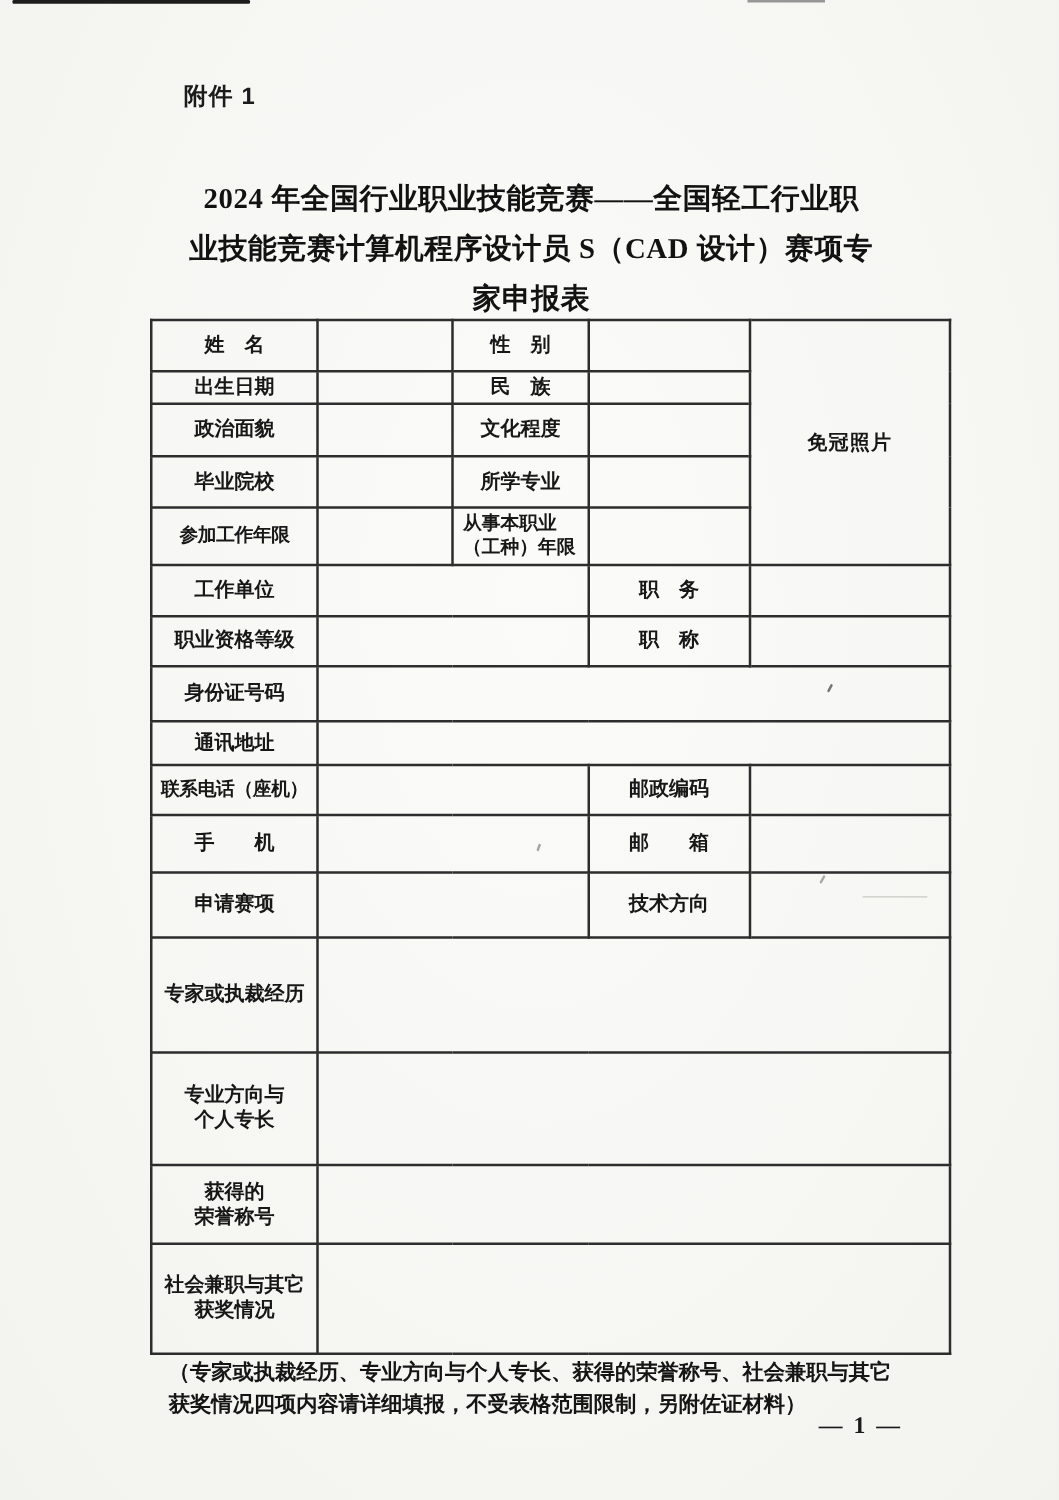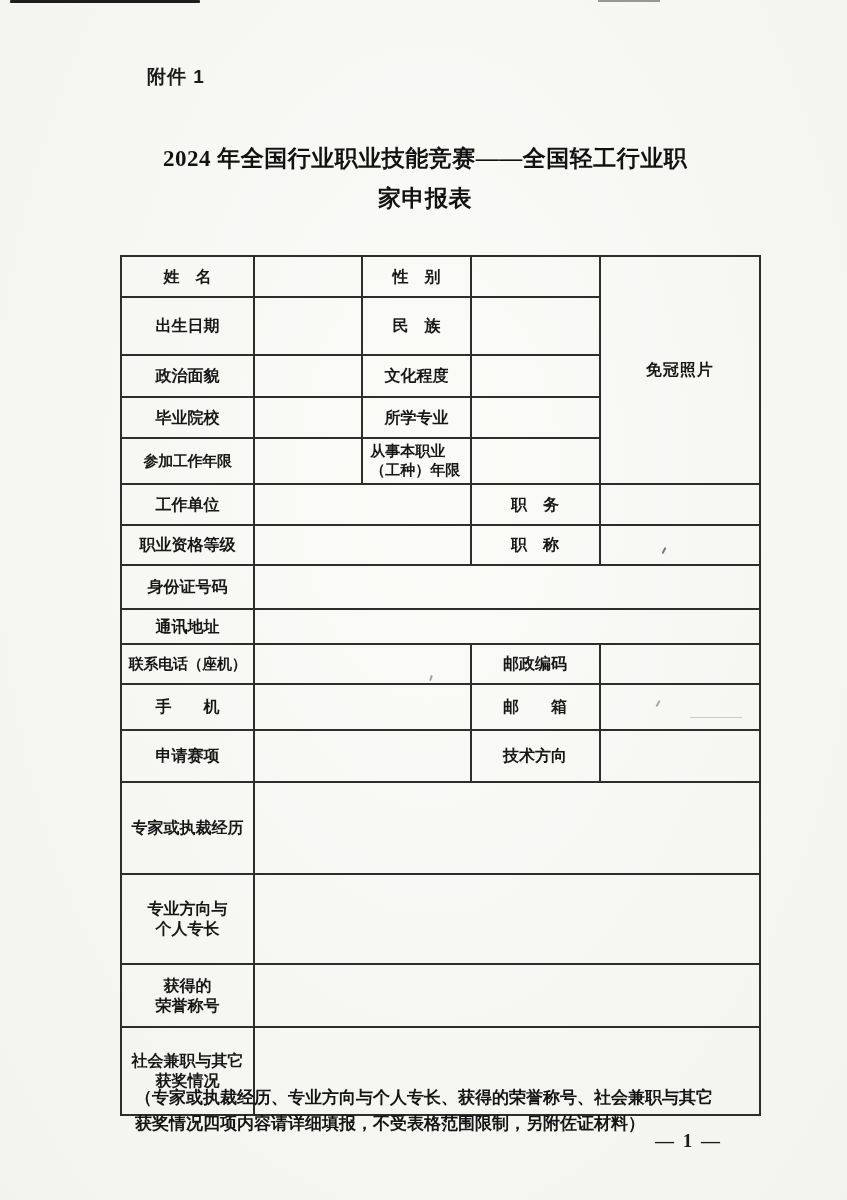--- a/index.html
+++ b/index.html
@@ -83,40 +83,41 @@
   <div class="scan-streak-b"></div>
   <div class="speck s1"></div>
   <div class="speck s2"></div>
   <div class="speck s3"></div>
   <div class="speck s4"></div>
 
   <div class="attachment">附件 1</div>
 
   <h1 class="title">
     <span>2024 年全国行业职业技能竞赛——全国轻工行业职</span>
+    <span>业技能竞赛计算机程序设计员 S（CAD 设计）赛项专</span>
     <span>家申报表</span>
   </h1>
 
   <table class="form">
     <colgroup>
       <col style="width:133px">
       <col style="width:108px">
       <col style="width:108px">
       <col style="width:129px">
       <col style="width:160px">
     </colgroup>
     <tbody>
       <tr style="height:41px">
         <td class="lbl">姓　名</td>
         <td class="val"></td>
         <td class="lbl">性　别</td>
         <td class="val"></td>
         <td class="photo" rowspan="5">免冠照片</td>
       </tr>
-      <tr style="height:58px">
+      <tr style="height:26px">
         <td class="lbl">出生日期</td>
         <td class="val"></td>
         <td class="lbl">民　族</td>
         <td class="val"></td>
       </tr>
       <tr style="height:42px">
         <td class="lbl">政治面貌</td>
         <td class="val"></td>
         <td class="lbl">文化程度</td>
         <td class="val"></td>

